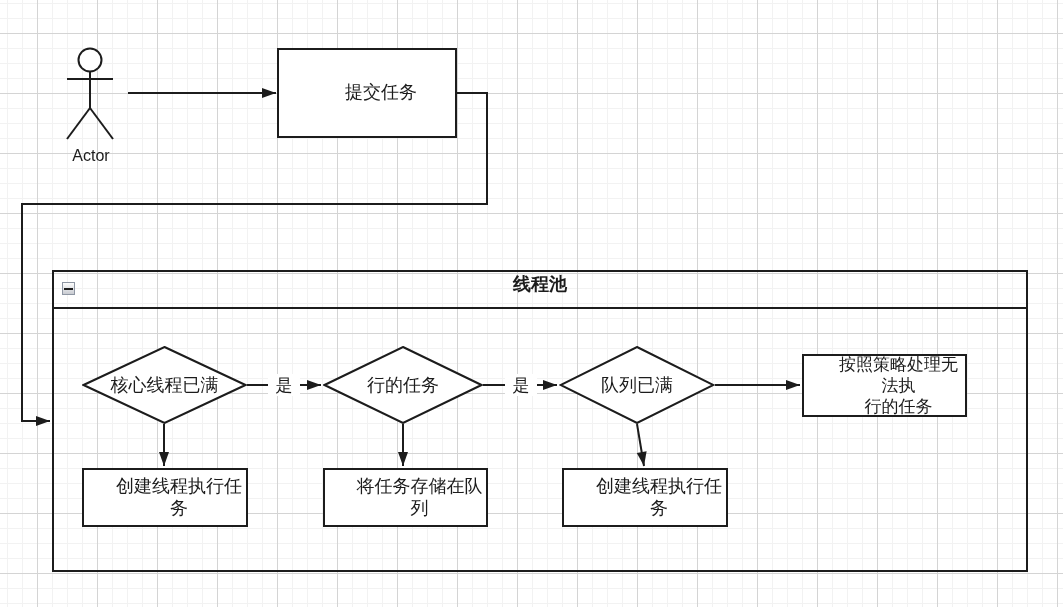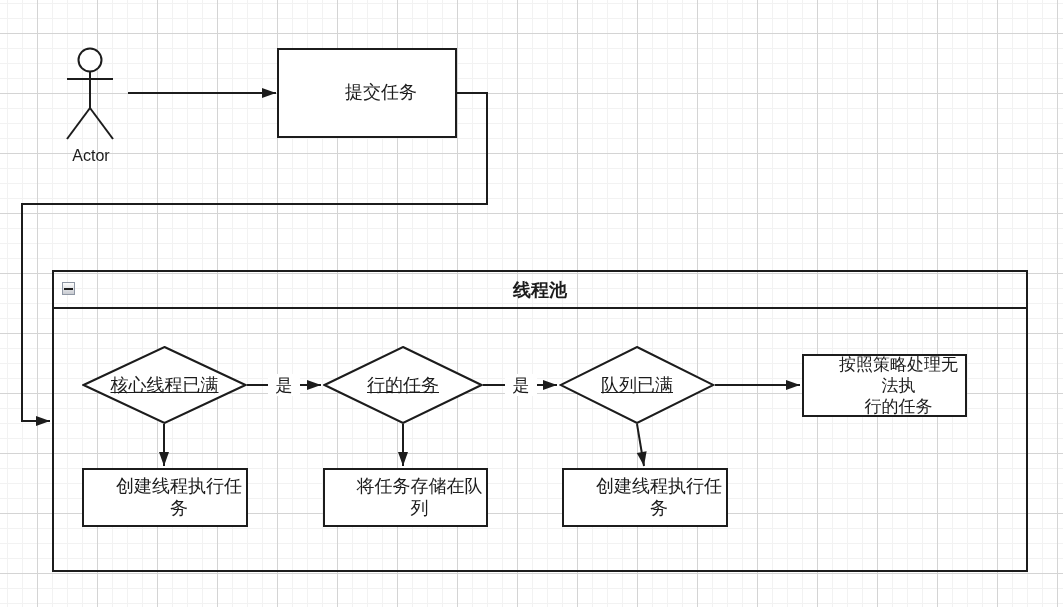--- a/index.html
+++ b/index.html
@@ -12,30 +12,30 @@
       linear-gradient(to bottom, var(--grid_major,#d4d4d4) 1px, transparent 1px),
       linear-gradient(to right, var(--grid_minor,#f2f2f2) 1px, transparent 1px),
       linear-gradient(to bottom, var(--grid_minor,#f2f2f2) 1px, transparent 1px);
     background-size:60px 60px,60px 60px,15px 15px,15px 15px;
     background-position:37px 33px,37px 33px,7px 3px,7px 3px;
   }
   .edges{position:absolute;left:0;top:0;width:1063px;height:607px;pointer-events:none;}
   .edge{fill:none;stroke:var(--stroke,#1c1c1c);stroke-width:2;marker-end:url(#arrowhead);pointer-events:stroke;}
   .node{position:absolute;box-sizing:border-box;display:flex;align-items:center;justify-content:center;text-align:center;}
   .rect-node{background:var(--shape_fill,#ffffff);border:2px solid var(--stroke,#1c1c1c);font-size:18px;line-height:1.2;padding-left:28px;}
-  .diamond{background:transparent;text-decoration:underline;}
+  .diamond{background:transparent;}
   .diamond svg{position:absolute;left:0;top:0;}
   .shape-poly{fill:var(--shape_fill,#ffffff);stroke:var(--stroke,#1c1c1c);stroke-width:2;}
   .diamond .label{position:relative;font-size:18px;}
   .figure{stroke:var(--stroke,#1c1c1c);stroke-width:2;fill:none;}
   .figure-head{fill:var(--shape_fill,#ffffff);}
   .actor-label{position:absolute;left:51px;top:147px;width:80px;text-align:center;font-size:16px;}
   .submit-box{left:277px;top:48px;width:180px;height:90px;}
   .pool{position:absolute;left:52px;top:270px;width:976px;height:302px;box-sizing:border-box;border:2px solid var(--stroke,#1c1c1c);background:transparent;}
-  .pool-titlebar{position:relative;height:35px;border-bottom:2px solid var(--stroke,#1c1c1c);display:flex;align-items:center;justify-content:center;}
+  .pool-titlebar{position:relative;height:35px;border-bottom:2px solid var(--stroke,#1c1c1c);display:flex;align-items:flex-start;justify-content:center;}
   .pool-title{font-size:18px;font-weight:bold;}
   .collapse-btn{position:absolute;left:8px;top:10px;width:13px;height:13px;box-sizing:border-box;border:1px solid #8e96a3;background:linear-gradient(180deg,#fdfdfd 0%,#c8cbd1 100%);display:flex;align-items:center;justify-content:center;padding:0;cursor:pointer;}
   .minus-bar{width:9px;height:2px;background:var(--stroke,#1c1c1c);}
   .d1{left:82px;top:346px;width:165px;height:78px;}
   .d2{left:323px;top:346px;width:160px;height:78px;}
   .d3{left:559px;top:346px;width:156px;height:78px;}
   .a1{left:82px;top:468px;width:166px;height:59px;}
   .a2{left:323px;top:468px;width:165px;height:59px;}
   .a3{left:562px;top:468px;width:166px;height:59px;}
   .policy{left:802px;top:354px;width:165px;height:63px;font-size:17px;line-height:1.25;flex-direction:column;}

